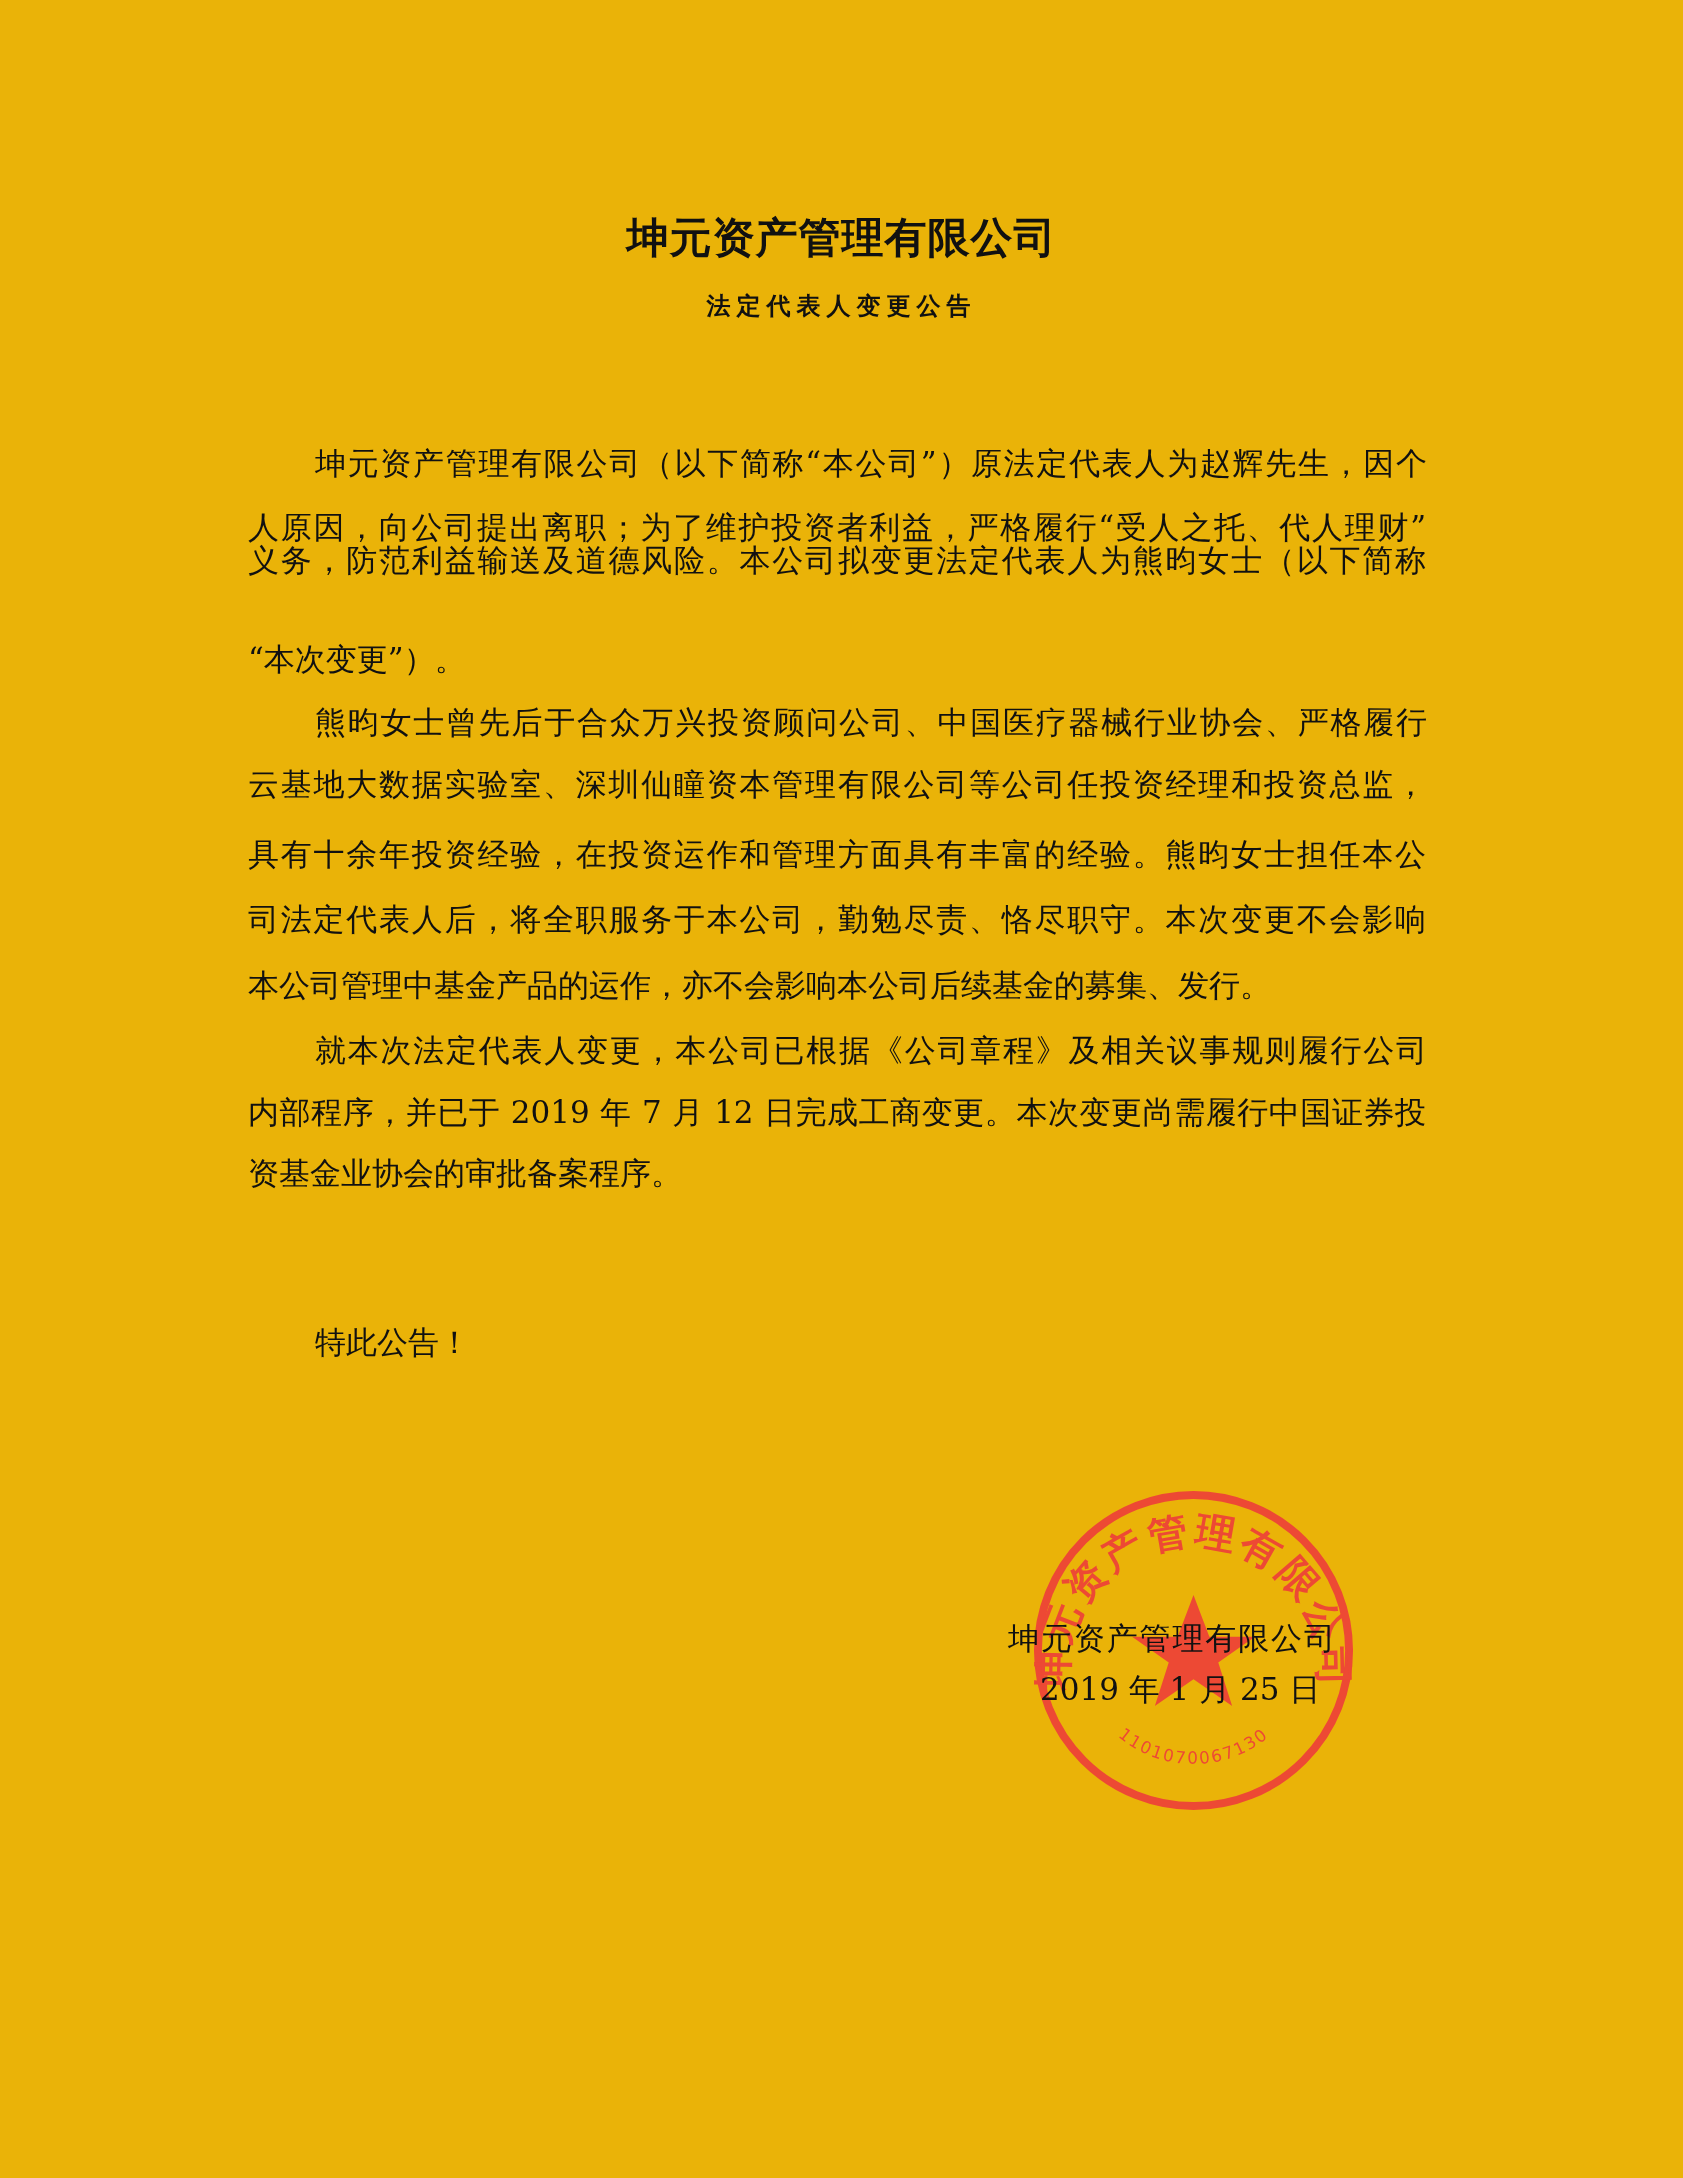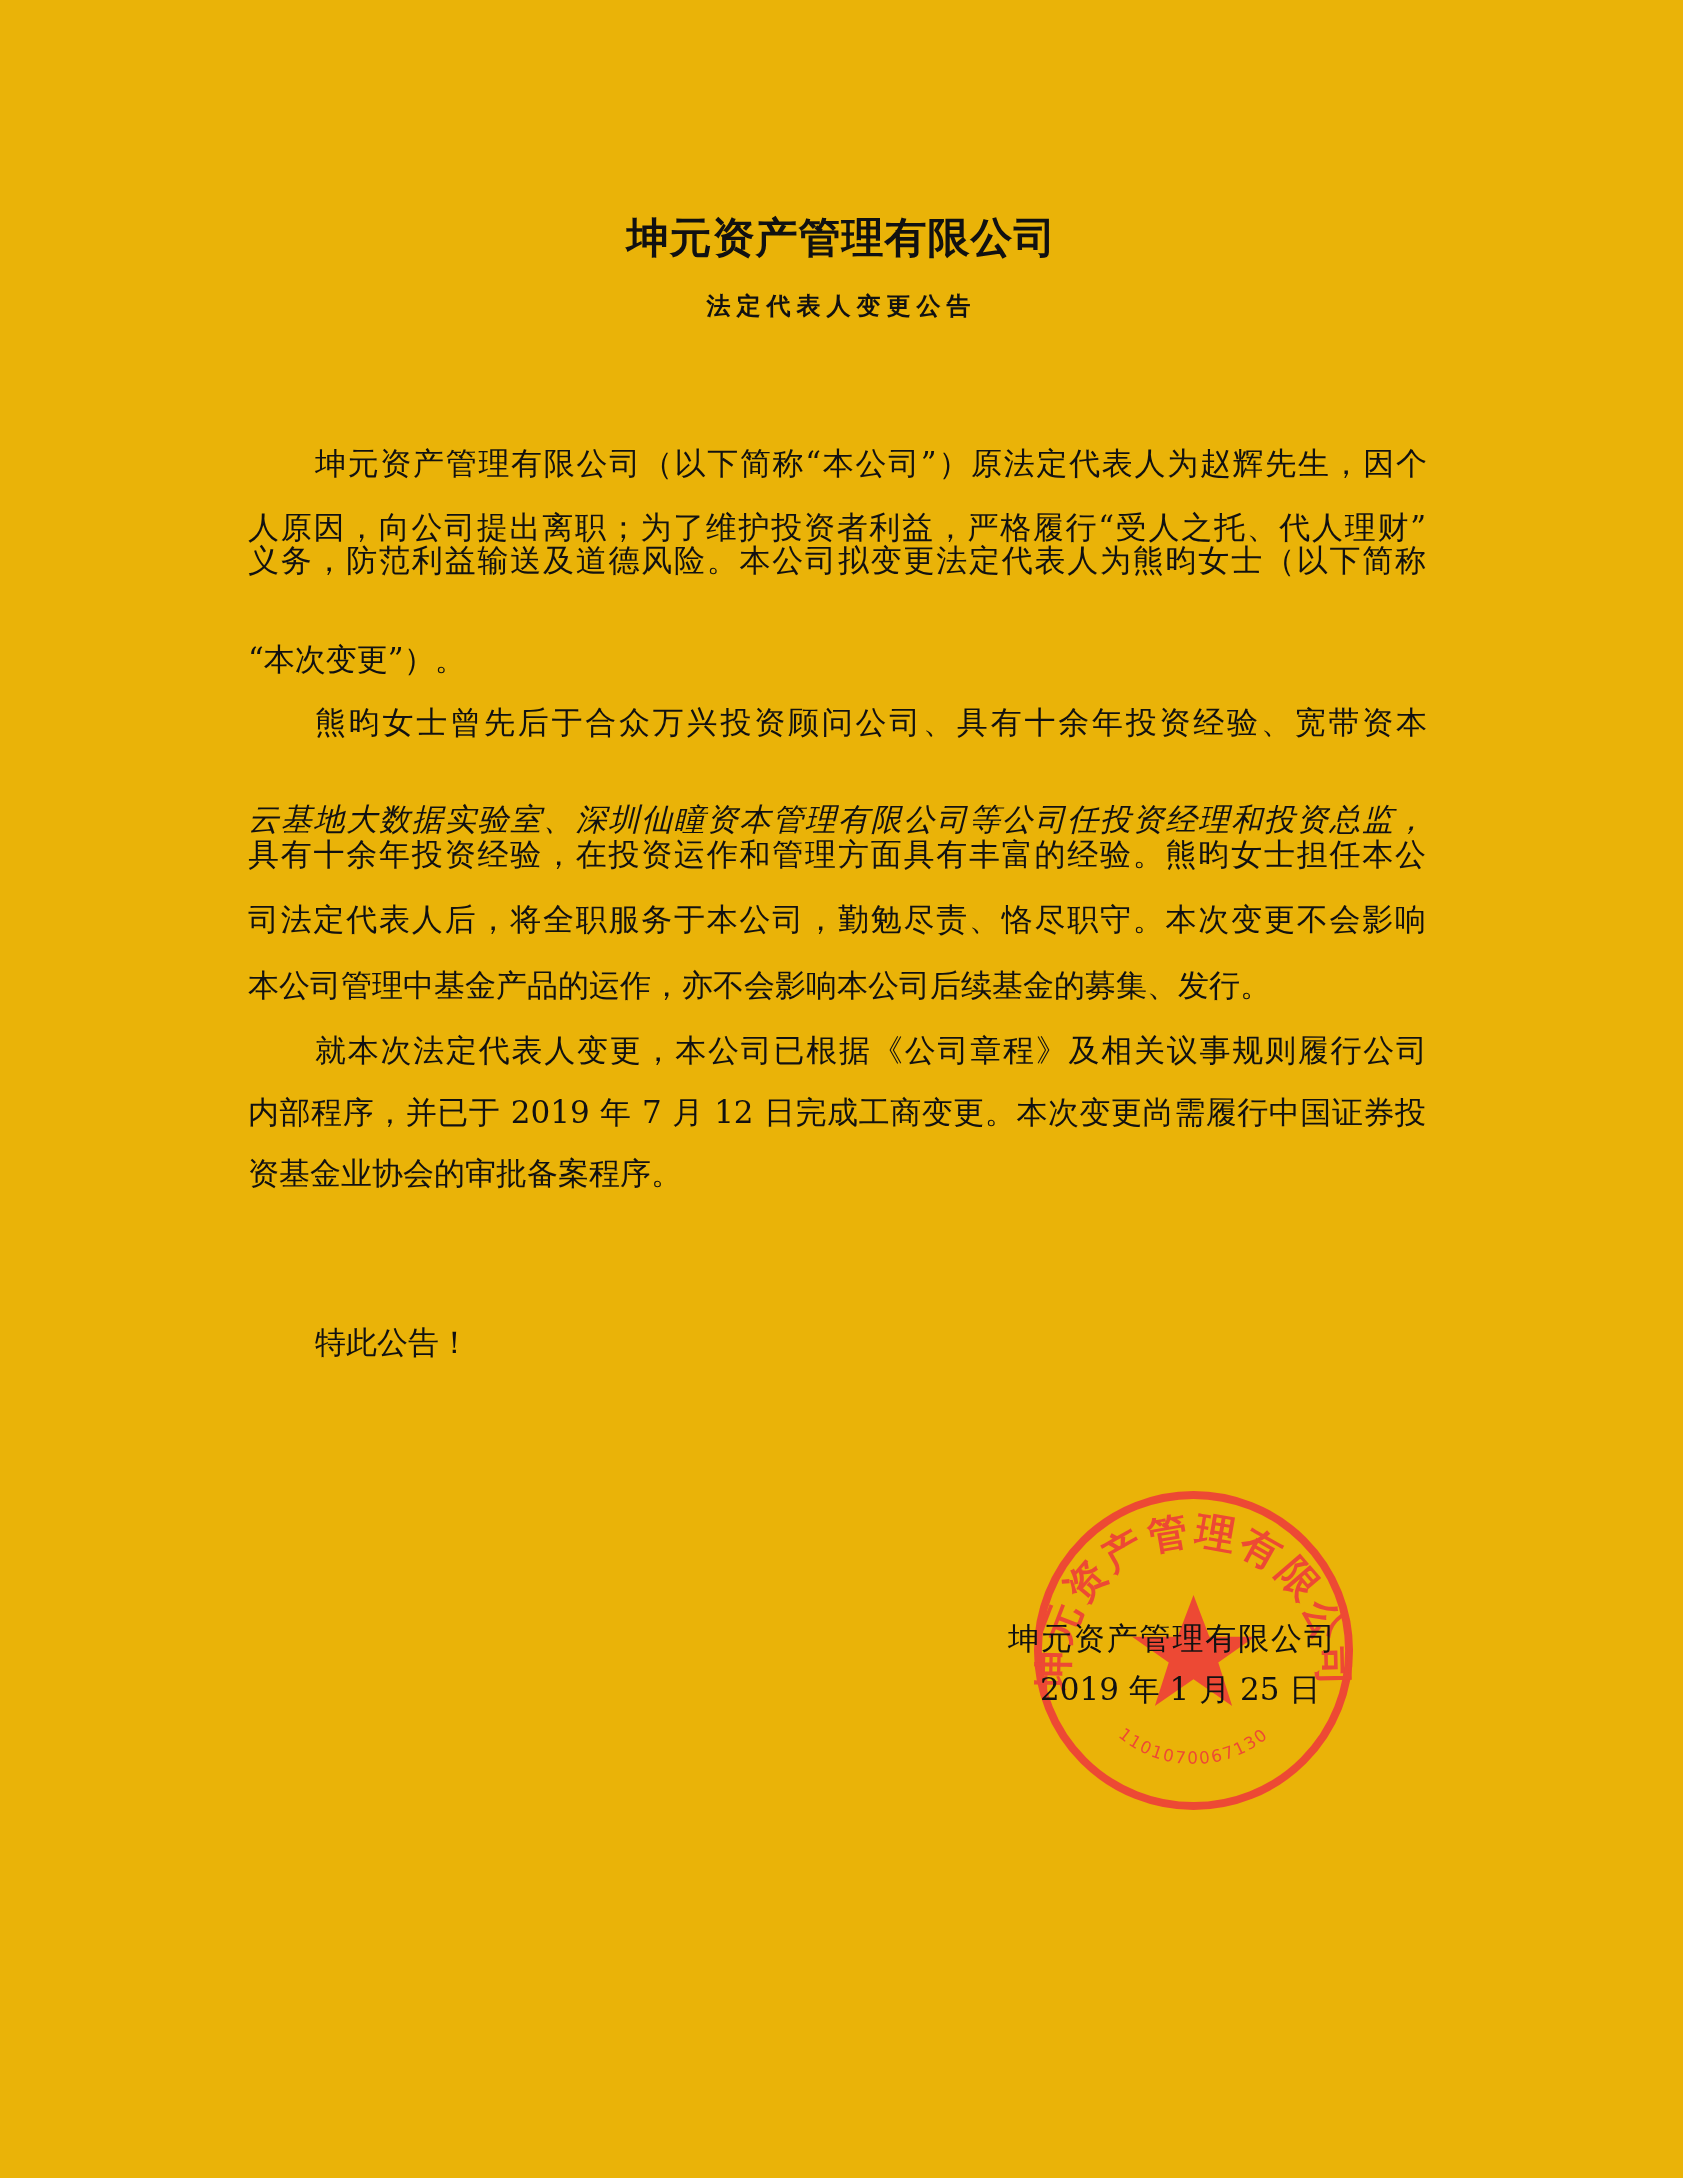--- a/index.html
+++ b/index.html
@@ -110,22 +110,22 @@
   <div class="title title-sub">法定代表人变更公告</div>
 
   <div>
     <div class="body-line indent" style="top:447px;">坤元资产管理有限公司（以下简称“本公司”）原法定代表人为赵辉先生，因个</div>
     <div class="body-line" style="top:511px;">人原因，向公司提出离职；为了维护投资者利益，严格履行“受人之托、代人理财”</div>
     <div class="body-line" style="top:544px;">义务，防范利益输送及道德风险。本公司拟变更法定代表人为熊昀女士（以下简称</div>
     <div class="body-line last" style="top:643px;">“本次变更”）。</div>
   </div>
 
   <div>
-    <div class="body-line indent" style="top:706px;">熊昀女士曾先后于合众万兴投资顾问公司、具有十余年投资经验、宽带资本</div>
-    <div class="body-line" style="top:803px;font-style:italic;">云基地大数据实验室、深圳仙瞳资本管理有限公司等公司任投资经理和投资总监，</div>
+    <div class="body-line indent" style="top:706px;">熊昀女士曾先后于合众万兴投资顾问公司、中国医疗器械行业协会、严格履行</div>
+    <div class="body-line" style="top:768px;">云基地大数据实验室、深圳仙瞳资本管理有限公司等公司任投资经理和投资总监，</div>
     <div class="body-line" style="top:838px;">具有十余年投资经验，在投资运作和管理方面具有丰富的经验。熊昀女士担任本公</div>
     <div class="body-line" style="top:903px;">司法定代表人后，将全职服务于本公司，勤勉尽责、恪尽职守。本次变更不会影响</div>
     <div class="body-line last" style="top:969px;">本公司管理中基金产品的运作，亦不会影响本公司后续基金的募集、发行。</div>
   </div>
 
   <div>
     <div class="body-line indent" style="top:1034px;">就本次法定代表人变更，本公司已根据《公司章程》及相关议事规则履行公司</div>
     <div class="body-line" style="top:1096px;">内部程序，并已于 2019 年 7 月 12 日完成工商变更。本次变更尚需履行中国证券投</div>
     <div class="body-line last" style="top:1157px;">资基金业协会的审批备案程序。</div>
   </div>

